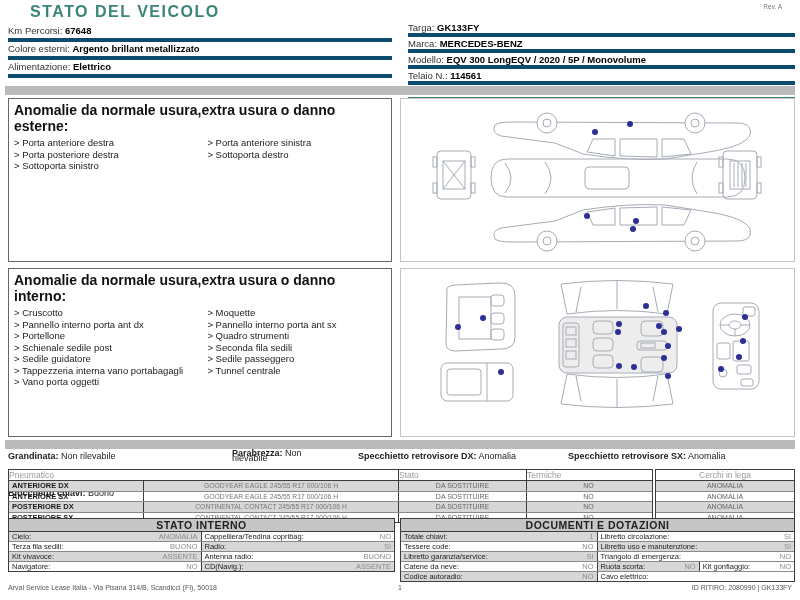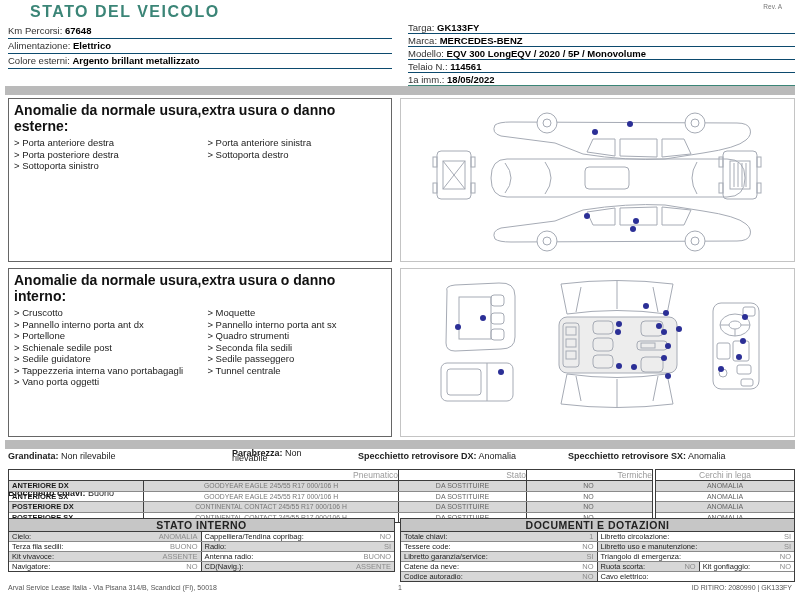--- a/index.html
+++ b/index.html
@@ -2,21 +2,21 @@
 <html><head>
 <meta charset="utf-8">
 <style>
   html,body{margin:0;padding:0;background:#fff;}
   body{width:800px;height:600px;position:relative;overflow:hidden;
        font-family:"Liberation Sans","DejaVu Sans",sans-serif;color:#1a1a1a;}
   .abs{position:absolute;}
   
   .page-title{left:30px;top:3px;font-size:16px;font-weight:bold;letter-spacing:1.5px;color:#3b8577;}
   .rev{right:18px;top:3px;font-size:6.5px;color:#777;}
-  .info-block .irow{border-bottom:1px solid #0c4a6e;white-space:nowrap;overflow:hidden;}
+  .info-block .irow{border-bottom:4px solid #0c4a6e;white-space:nowrap;overflow:hidden;}
   .info-left{left:8px;top:24px;width:384px;}
   .info-left .irow{height:13px;padding-top:1px;font-size:9.5px;}
   .info-right{left:408px;top:21px;width:387px;}
   .info-right .irow{height:11px;padding-top:1px;font-size:9.5px;}
   .info-right .irow.last{border-bottom:2px solid #3b8577;}
   .ilabel{color:#333;}
   .ivalue{font-weight:bold;color:#000;}
   
   .graybar{left:5px;width:790px;height:9px;background:#bababa;}
   .bar1{top:86px;} .bar2{top:440px;}
@@ -36,21 +36,21 @@
   .cond{font-size:9px;color:#222;white-space:nowrap;}
   .cond b{font-weight:bold;}
   .cond-0{left:8px;top:451px;}
   .cond-1{left:232px;top:451px;width:96px;white-space:normal;line-height:5px;}
   .cond-2{left:358px;top:451px;}
   .cond-3{left:568px;top:451px;}
   .cond-4{left:8px;top:488px;}
   
   .tire-table{left:8px;top:469px;width:645px;border:1px solid #3c3c3c;box-sizing:border-box;}
   .t-head{display:flex;height:10px;border-bottom:1px solid #3c3c3c;background:#fff;}
-  .t-head div{font-size:8.5px;color:#9a9a9a;text-align:right;line-height:10px;}
+  .t-head div{font-size:8.5px;color:#9a9a9a;text-align:left;line-height:10px;}
   .th-pneu{width:390px;border-right:1px solid #3c3c3c;box-sizing:border-box;}
   .th-stato{width:128px;border-right:1px solid #3c3c3c;box-sizing:border-box;}
   .th-term{width:125px;box-sizing:border-box;}
   .t-row{display:flex;height:9.5px;border-bottom:1px solid #8a8a8a;}
   .t-row:last-child{border-bottom:none;}
   .t-row.shade{background:#d7d7d7;}
   .t-pos{width:135px;font-size:7.5px;font-weight:bold;line-height:9.5px;padding-left:3px;box-sizing:border-box;border-right:1px solid #3c3c3c;}
   .t-spec{width:255px;font-size:6.8px;color:#777;text-align:center;line-height:9.5px;border-right:1px solid #3c3c3c;box-sizing:border-box;overflow:hidden;}
   .t-stato{width:128px;font-size:7px;color:#666;text-align:center;line-height:9.5px;border-right:1px solid #3c3c3c;box-sizing:border-box;}
   .t-term{width:123px;font-size:7px;color:#666;text-align:center;line-height:9.5px;}
@@ -79,22 +79,22 @@
   .f-page{position:absolute;left:0;width:100%;text-align:center;top:0;}
   .f-right{position:absolute;right:8px;top:0;}
 </style>
 </head>
 <body>
 
 <div class="abs page-title">STATO DEL VEICOLO</div>
 <div class="abs rev">Rev. A</div>
 <div class="abs info-block info-left" id="info-left">
     <div class="irow"><span class="ilabel">Km Percorsi: </span><span class="ivalue">67648</span></div>
+    <div class="irow"><span class="ilabel">Colore esterni: </span><span class="ivalue">Argento brillant metallizzato</span></div>
     <div class="irow"><span class="ilabel">Alimentazione: </span><span class="ivalue">Elettrico</span></div>
-    <div class="irow"><span class="ilabel">Colore esterni: </span><span class="ivalue">Argento brillant metallizzato</span></div>
   </div>
 <div class="abs info-block info-right" id="info-right">
     <div class="irow"><span class="ilabel">Targa: </span><span class="ivalue">GK133FY</span></div>
     <div class="irow"><span class="ilabel">Marca: </span><span class="ivalue">MERCEDES-BENZ</span></div>
     <div class="irow"><span class="ilabel">Modello: </span><span class="ivalue">EQV 300 LongEQV / 2020 / 5P / Monovolume</span></div>
     <div class="irow"><span class="ilabel">Telaio N.: </span><span class="ivalue">114561</span></div>
     <div class="irow last"><span class="ilabel">1a imm.: </span><span class="ivalue">18/05/2022</span></div>
   </div>
 <div class="abs graybar bar1"></div>
 

